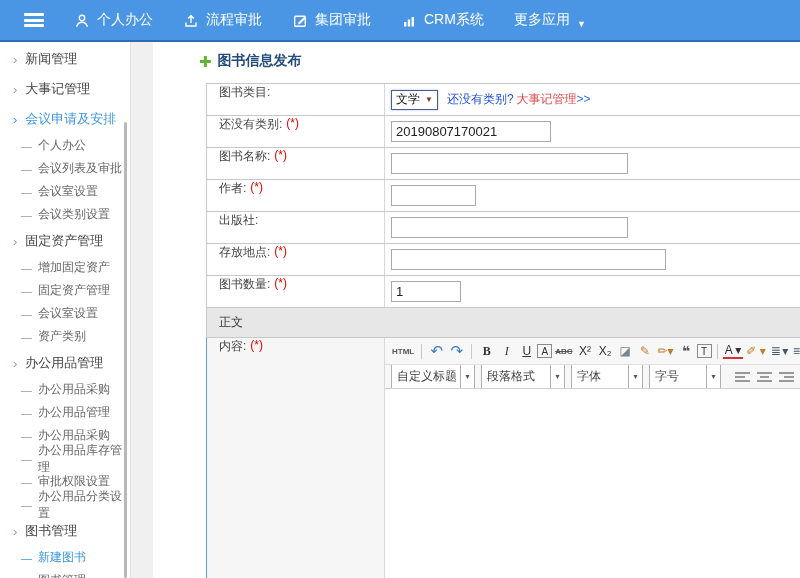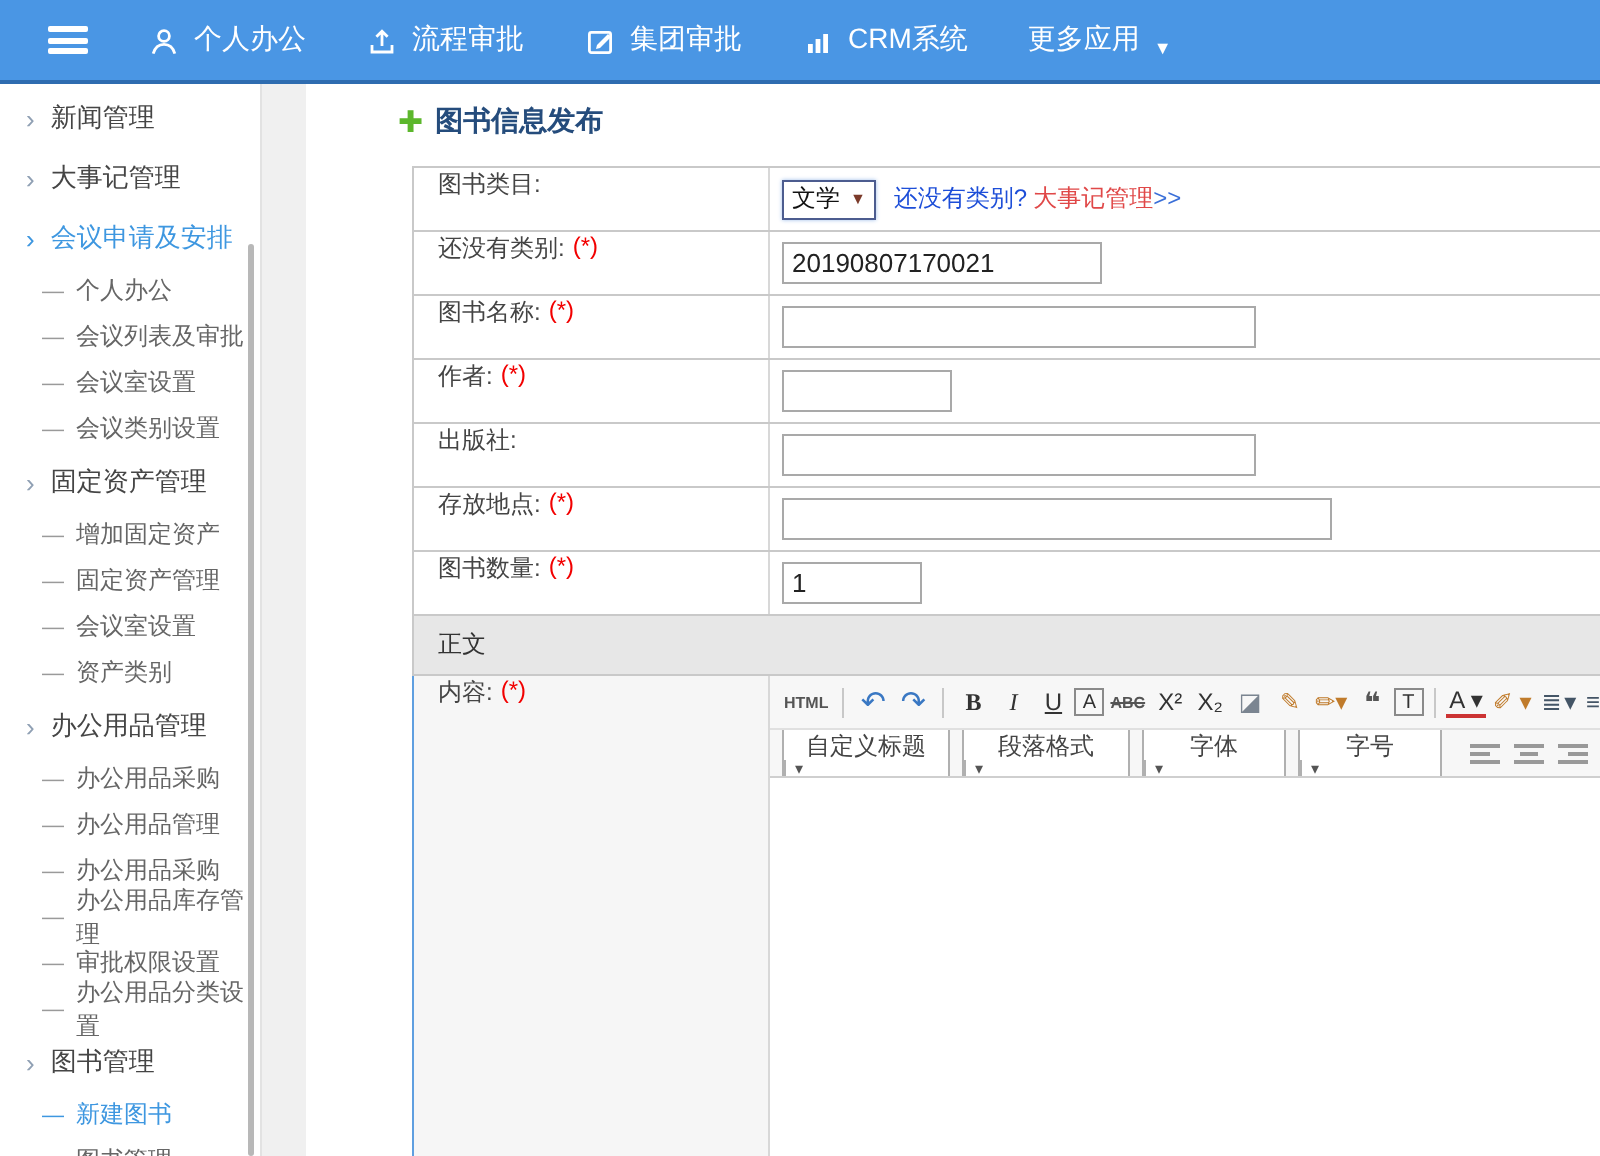--- a/index.html
+++ b/index.html
@@ -82,21 +82,21 @@
   .tbtn.u{ text-decoration:underline; }
   .tbtn.boxed{ border:1px solid #8a8a8a; min-width:15px; height:14px; font-size:10px; padding:0 1px; }
   .tbtn.strike{ text-decoration:line-through; font-size:8px; font-weight:bold; color:#555; }
   .tbtn.slate{ color:#7b8591; }
   .tbtn.orange{ color:#c2username7b2b; color:#c07b2b; }
   .tbtn.quote{ font-weight:bold; color:#555; font-size:14px; }
   .tbtn.fontclr{ border-bottom:2px solid #c33; height:16px; }
   .tbtn.lst{ color:#456; letter-spacing:-1px; }
 
   .tb2{ height:24px; background:#f7f7f7; border-bottom:1px solid #cfcfcf; display:flex; align-items:center; padding:0 6px; gap:6px; overflow:hidden; }
-  .sel{ height:26px; background:#fff; border:1px solid #b0b0b0; display:flex; align-items:center; font-size:12px; color:#444; cursor:pointer;flex-direction:column; }
+  .sel{ height:26px; background:#fff; border:1px solid #b0b0b0; display:flex; align-items:center; font-size:12px; color:#444; cursor:pointer; }
   .sel .txt{ padding:0 5px; white-space:nowrap; }
   .sel .ar{ width:14px; align-self:stretch; border-left:1px solid #b0b0b0; display:flex; align-items:center; justify-content:center; font-size:8px; color:#555; }
   .sel.w84{ width:84px; } .sel.w72{ width:72px; }
   .sel .txt{ flex:1; overflow:hidden; }
 
   .igroup{ display:flex; align-items:center; gap:7px; margin-left:8px; }
   .aico{ display:inline-flex; flex-direction:column; gap:2px; width:15px; cursor:pointer; }
   .aico i{ height:2px; background:#999; display:block; width:100%; }
   .aico.al i:nth-child(2){ width:64%; }
   .aico.ac i:nth-child(2){ width:64%; margin:0 auto; }

